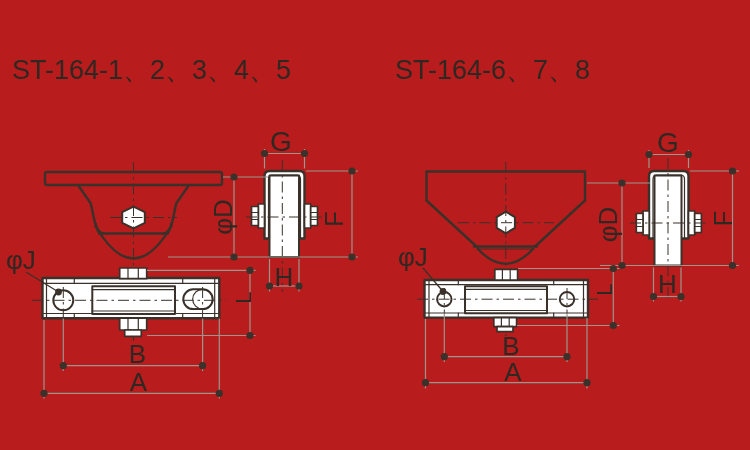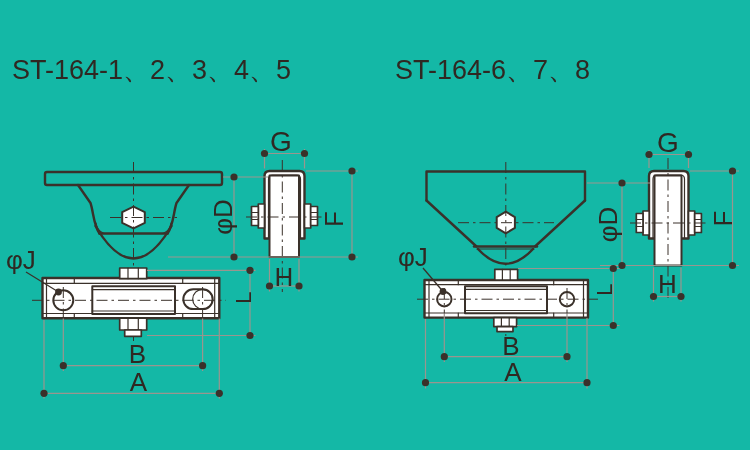--- a/index.html
+++ b/index.html
@@ -1,16 +1,16 @@
 <!DOCTYPE html>
 <html><head>
 <meta charset="utf-8">
 <style>
   html,body{margin:0;padding:0;background:#ffffff;}
-  .stage{position:relative;width:750px;height:450px;background:#14b8a6;overflow:hidden;
+  .stage{position:relative;width:750px;height:450px;background:#b91c1c;overflow:hidden;
          font-family:"Liberation Sans","DejaVu Sans",sans-serif;text-decoration:underline;}
   svg{display:block}
   .outline{fill:none;stroke:#3a312a;stroke-width:2.4;stroke-linejoin:round;stroke-linecap:round;}
   .outline-f{fill:#ffffff;stroke:#3a312a;stroke-width:2.4;stroke-linejoin:round;}
   .mid-f{fill:#ffffff;stroke:#3a312a;stroke-width:2;stroke-linejoin:round;}
   .thin{fill:none;stroke:#3a312a;stroke-width:1.2;stroke-linecap:round;}
   .thin-f{fill:#ffffff;stroke:#3a312a;stroke-width:1.7;stroke-linejoin:round;}
   .cl{fill:none;stroke:#3a312a;stroke-width:1;stroke-dasharray:11 4 2.5 4;}
   .dim{fill:none;stroke:#9b958e;stroke-width:1.2;}
   .dot{fill:#3a312a;stroke:none;}

